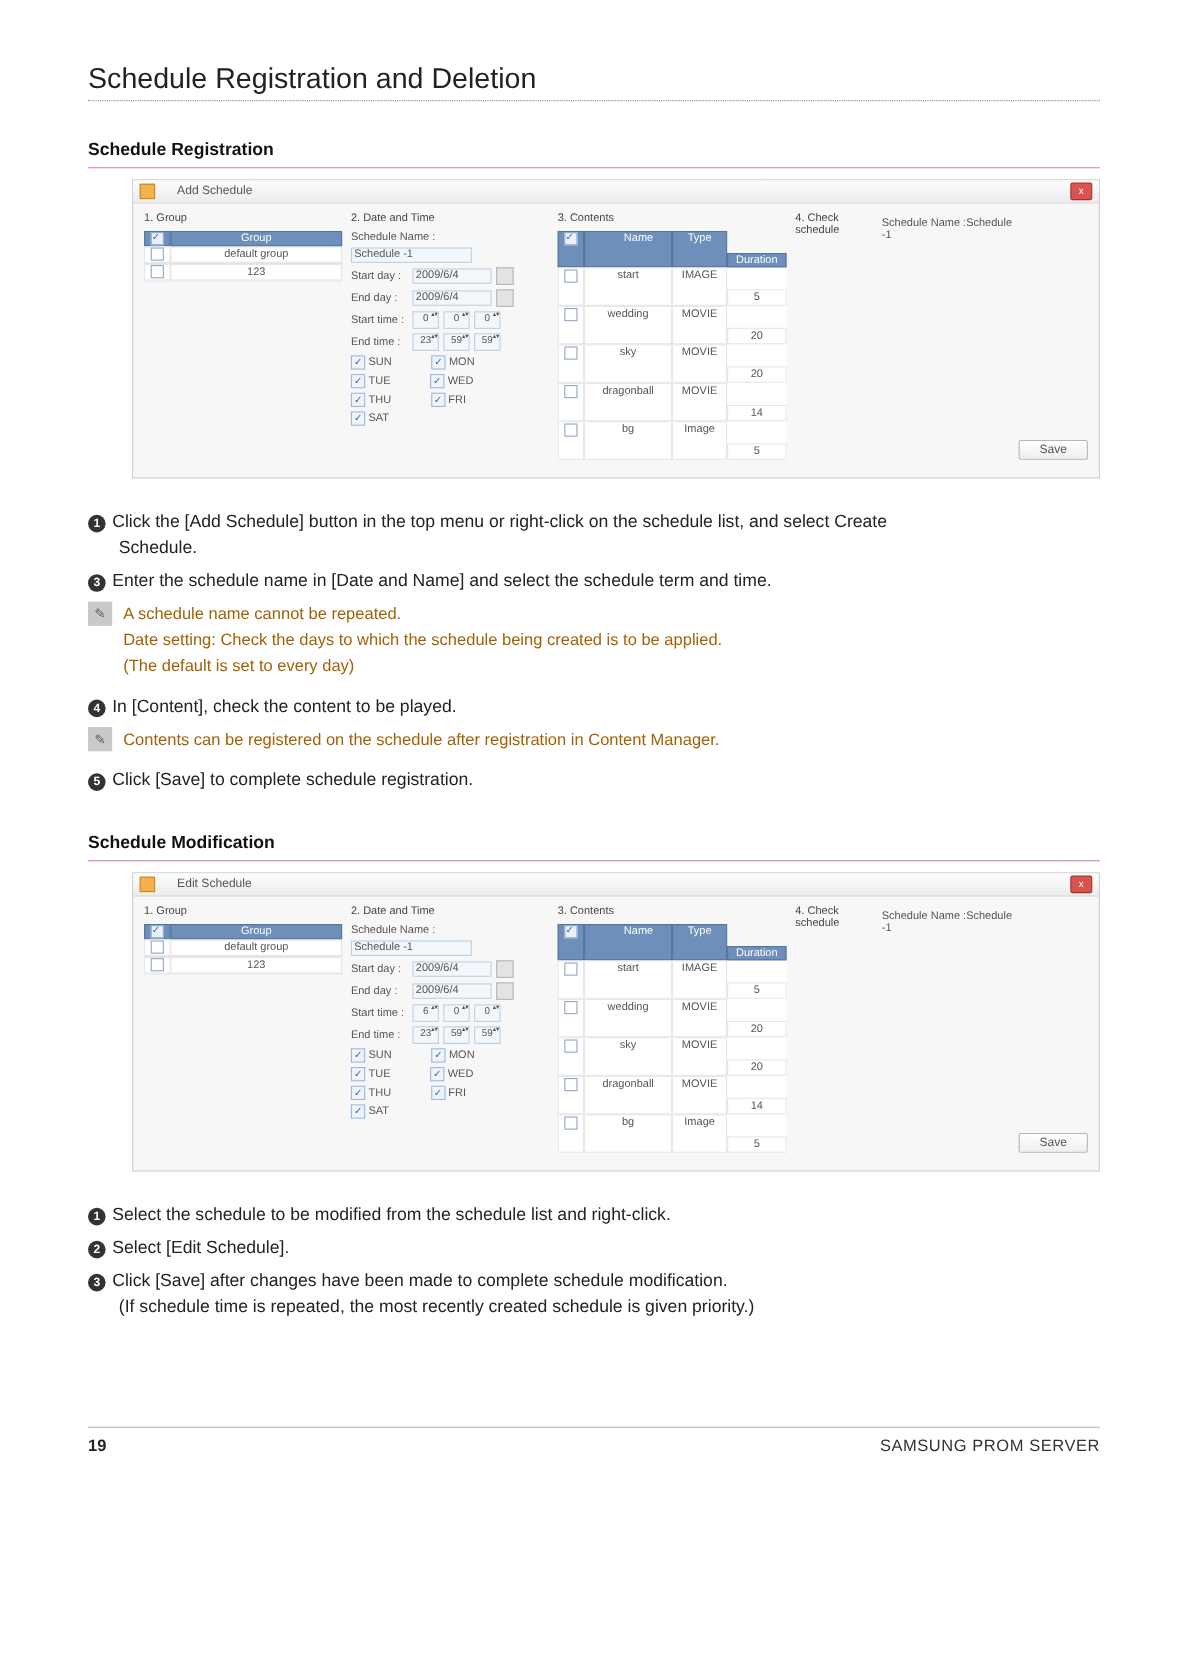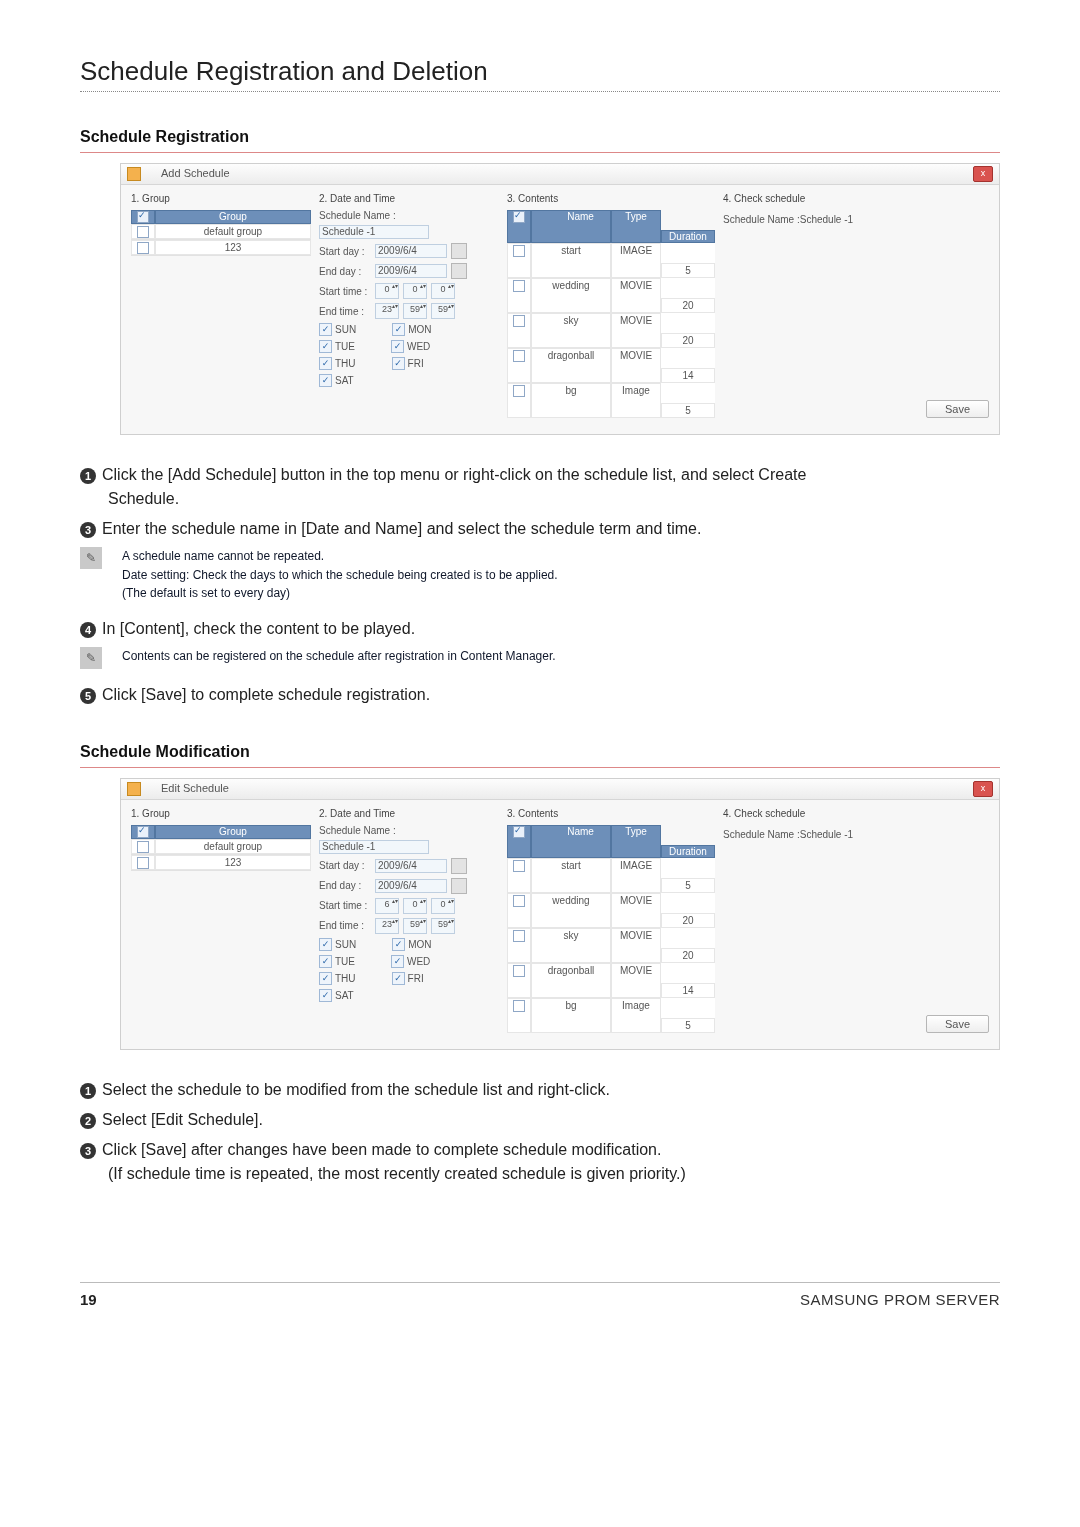--- a/index.html
+++ b/index.html
@@ -117,39 +117,39 @@
   .cont-header > div { background:#6d8fb9; border:1px solid #5276a0; }
   .c-chk{width:22px;} .c-name{flex:1;padding-left:19px;} .c-type{width:48px;} .c-dur{width:52px;margin-top:20px;}
   .cont-row { display:flex; font-size:10px; background:#fff; color:#555; }
   .cont-row > div { border:1px solid #e6e6e6; text-align:center; padding:1px 0; }
   .save-btn {
     margin-top:auto; align-self:flex-end;
     background:linear-gradient(#fff,#eee);
     border:1px solid #b6b6b6; padding:2px 18px; font-size:11px;
     border-radius:2px;
   }
-  .col4 { display:flex; flex-direction:column; }
+  .col4 { display:flex; }
   .check-name { font-size:10px; margin-top:4px; }
   .steps { margin: 8px 0 24px 0; }
   .step { margin: 6px 0 6px 0; font-size:16px; color:#222; line-height:1.5; }
   .indent { margin-left: 28px; display:block; }
   .bullet {
     display:inline-flex; width:16px; height:16px; background:#333; color:#fff;
     border-radius:50%; align-items:center; justify-content:center;
     font-size:11px; margin-right:6px; font-weight:700;
   }
   .note-row {
     display:flex; gap:10px; margin:6px 0 14px 0;
     align-items:flex-start;
   }
   .note-icon {
     width:22px; height:22px; background:#c9c9c9; color:#555;
     display:flex; align-items:center; justify-content:center; font-size:12px;
   }
-  .note-text { color:#0f172a; font-size:12px; line-height:1.55;margin-left:10px; }
+  .note-text { color:#a16207; font-size:15px; line-height:1.55; }
   .footer {
     display:flex; justify-content:space-between; align-items:center;
     padding: 0 80px 30px 80px; font-size:15px;
   }
   .footer .page-num { font-weight:700; }
   .footer .brand { color:#333; letter-spacing:0.5px; }
   .footer-divider {
     border-top:1px solid #bbb; margin:24px 80px 8px 80px;
   }
 </style>

